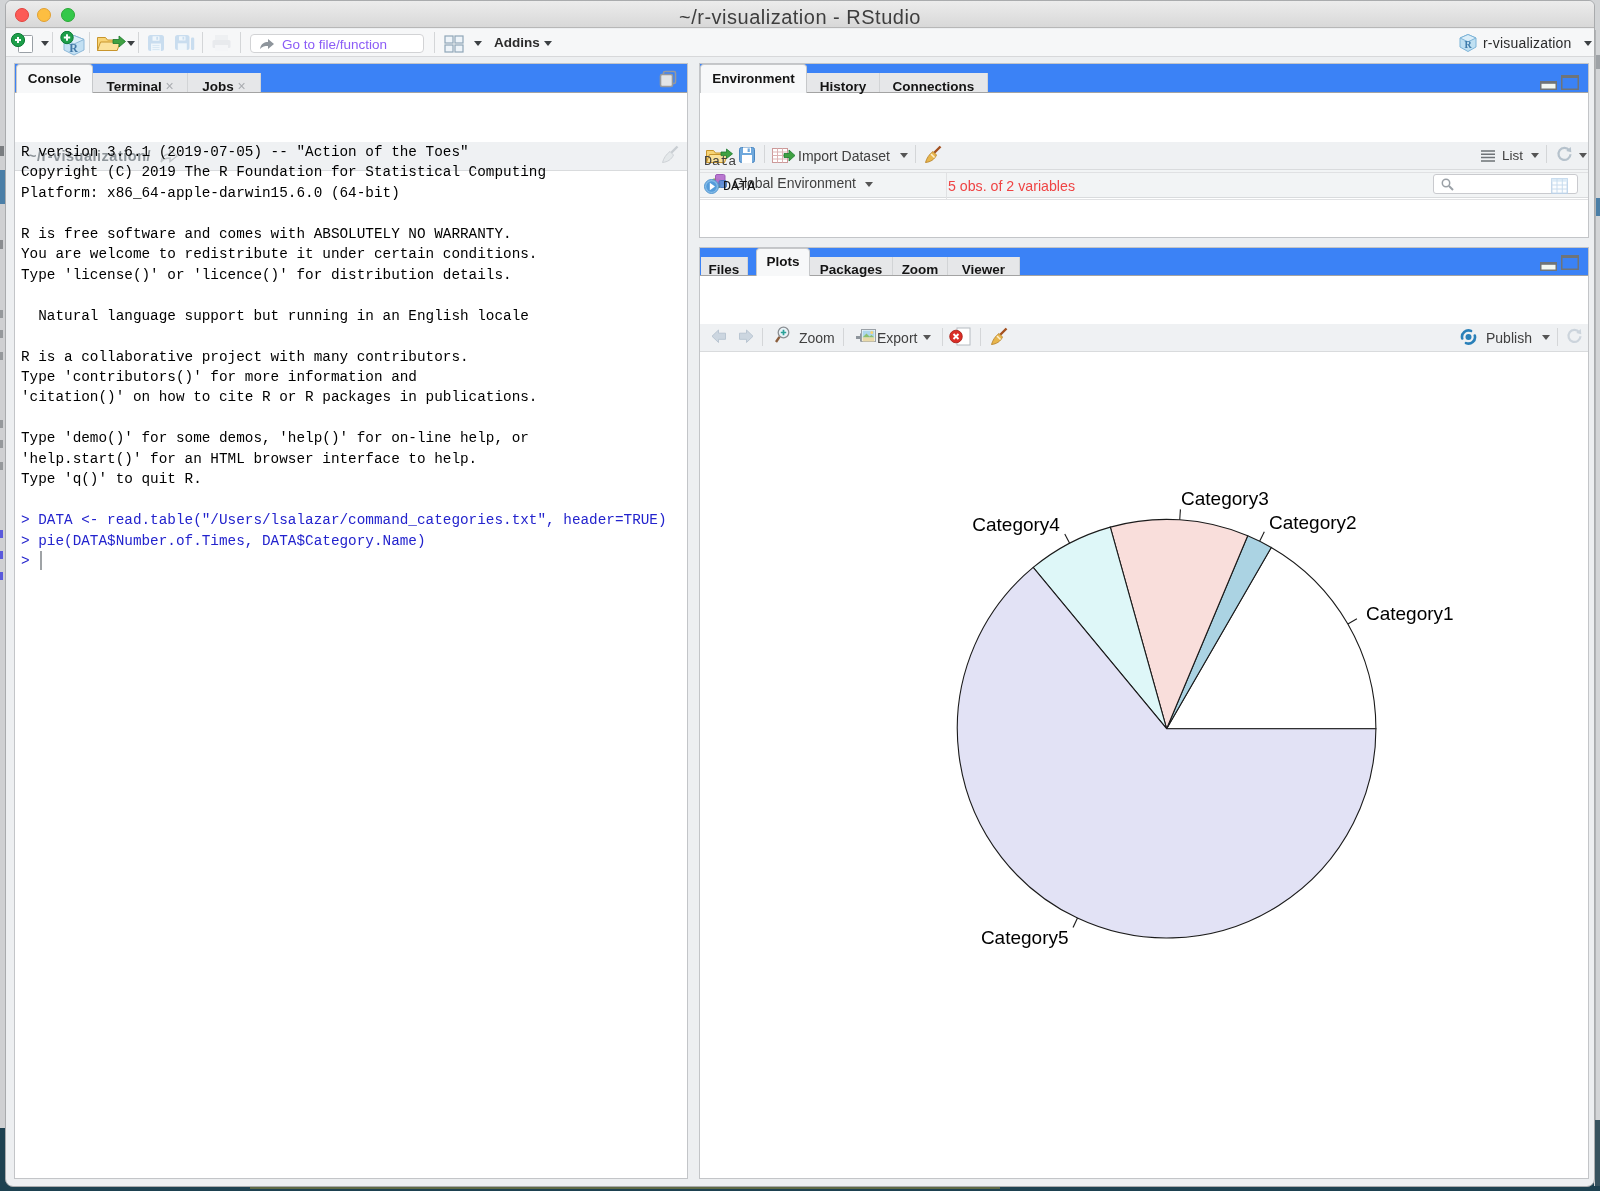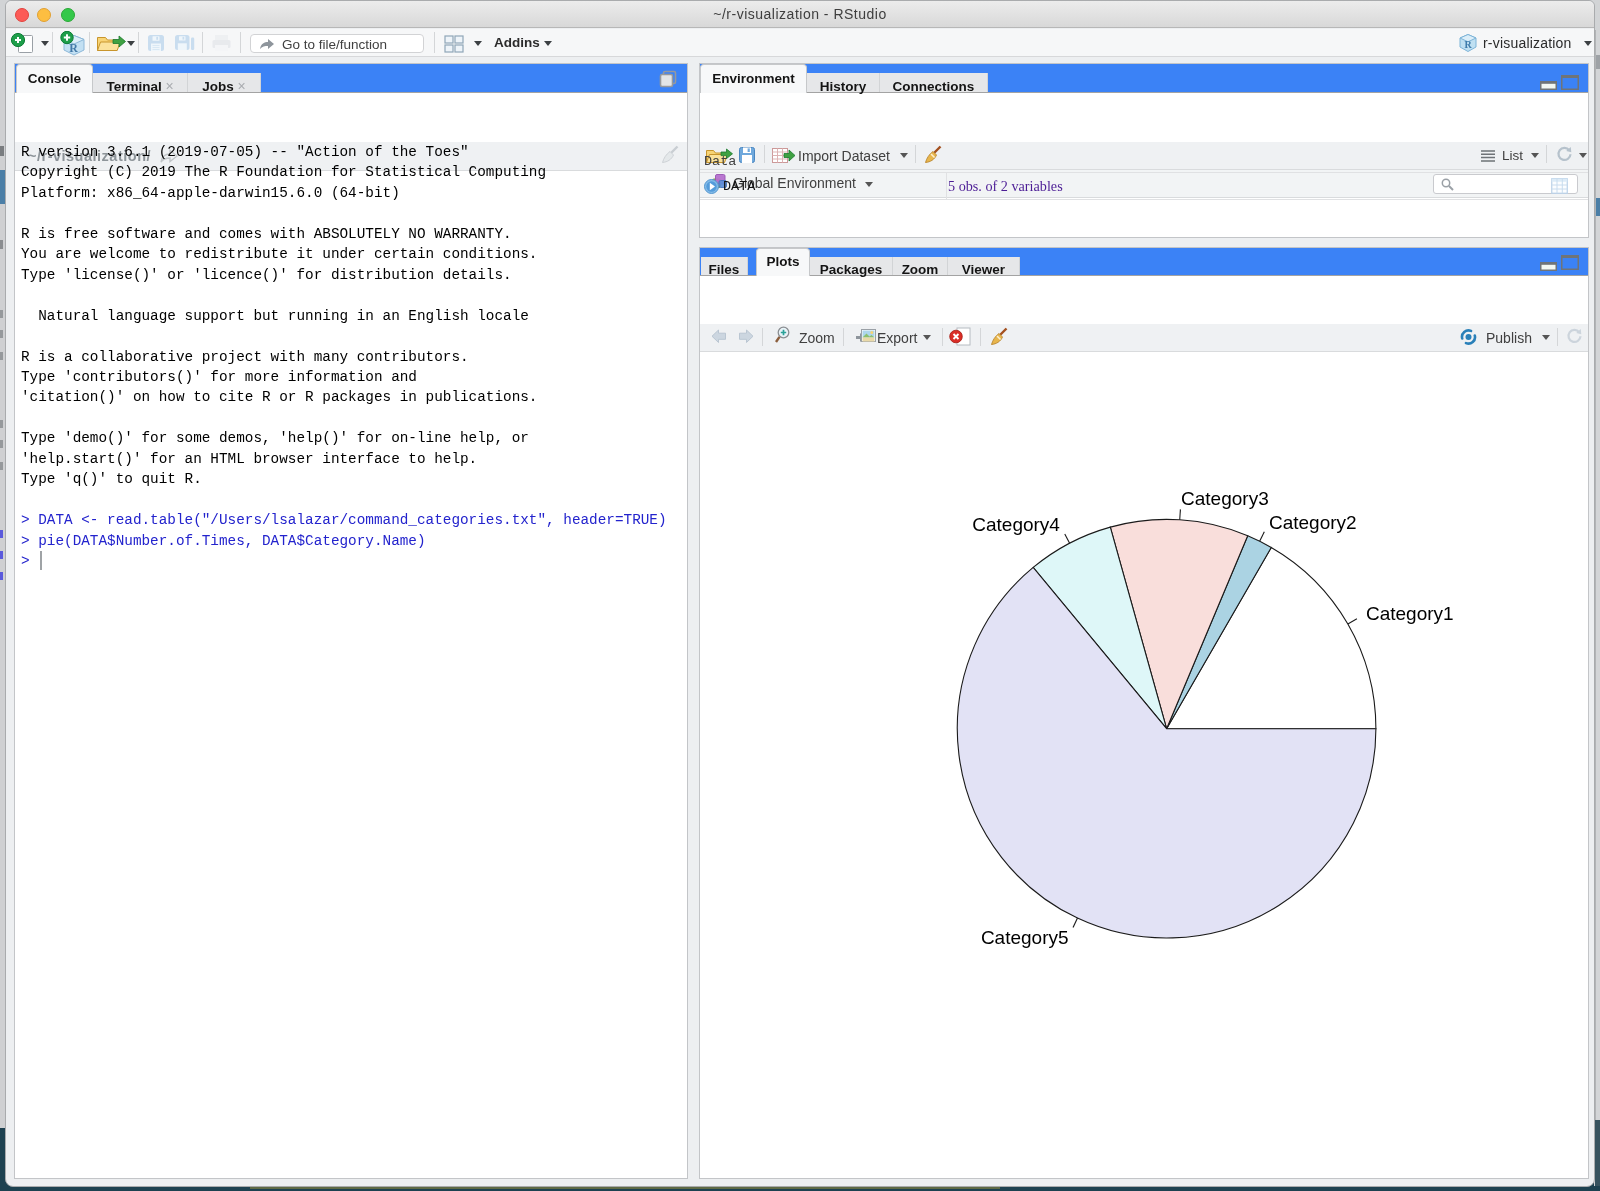--- a/index.html
+++ b/index.html
@@ -43,21 +43,21 @@
 <div class="abs" style="left:250px;top:1187px;width:750px;height:2px;background:rgba(150,140,60,0.55);"></div>
 
 <div class="abs" style="left:0;top:0;width:1600px;height:30px;background:#d2d4d6;"></div>
 
 <div class="abs" id="win" style="left:5px;top:0;width:1590px;height:1187px;background:#edeff1;border:1px solid #a9abad;border-radius:6px 6px 8px 8px;overflow:hidden;">
 
   <div class="abs" style="left:0;top:0;width:100%;height:27px;background:linear-gradient(#ececec,#d8d8d8);border-bottom:1px solid #b7b7b7;border-radius:6px 6px 0 0;">
     <div class="abs" style="left:9px;top:7px;width:14px;height:14px;border-radius:50%;background:#fc5b57;border:1px solid #e2443f;"></div>
     <div class="abs" style="left:31px;top:7px;width:14px;height:14px;border-radius:50%;background:#fdbe41;border:1px solid #e0a033;"></div>
     <div class="abs" style="left:55px;top:7px;width:14px;height:14px;border-radius:50%;background:#34c84a;border:1px solid #2aa837;"></div>
-    <div class="abs" style="left:0;right:0;top:5px;text-align:center;font-size:14px;letter-spacing:0.5px;color:#3e3e3e;">~/r-visualization - RStudio</div>
+    <div class="abs" style="left:0;right:0;top:5px;text-align:center;font-size:20px;letter-spacing:0.5px;color:#3e3e3e;">~/r-visualization - RStudio</div>
   </div>
 
   <div class="abs" id="maintb" style="left:0;top:28px;width:100%;height:28px;background:#f6f7f8;border-bottom:1px solid #d7d8da;">
     <svg style="left:4px;top:3px;" width="30" height="23" viewBox="0 0 30 23">
       <rect x="8.5" y="3.5" width="14" height="17" rx="1" fill="#fff" stroke="#9aa0a6"></rect>
       <circle cx="8" cy="8" r="6.6" fill="#1e9e4a" stroke="#0d7d35"></circle>
       <rect x="5" y="7" width="6" height="2" fill="#fff"></rect>
         <rect x="7" y="5" width="2" height="6" fill="#fff"></rect>
     </svg>
     <div class="dd" style="left:35px;top:12px;"></div>
@@ -96,21 +96,21 @@
     <svg style="left:205px;top:5px;" width="22" height="18" viewBox="0 0 22 18">
       <rect x="4" y="1" width="13" height="6" fill="#eef0f2"></rect>
       <rect x="1.5" y="6" width="18" height="8" rx="1.5" fill="#e8eaed"></rect>
       <rect x="4" y="11" width="13" height="6" fill="#f4f5f7"></rect>
     </svg>
     <div class="sep" style="left:234px;top:3px;height:21px;"></div>
     <div class="abs" style="left:244px;top:5px;width:174px;height:19px;background:#fff;border:1px solid #d2d3d5;border-radius:4px;">
       <svg style="left:8px;top:3px;" width="16" height="12" viewBox="0 0 16 12">
         <path d="M1 11 C2 5.5 5.5 4 9 4 L9 1 L15 6 L9 11 L9 8 C6 8 3 8.5 1 11 Z" fill="#8e959c"></path>
       </svg>
-      <div class="abs" style="left:31px;top:2px;font-size:13.5px;color:#404040;">Go to file/function</div>
+      <div class="abs" style="left:31px;top:2px;font-size:13.5px;color:#8b5cf6;">Go to file/function</div>
     </div>
     <div class="sep" style="left:428px;top:3px;height:21px;"></div>
     <svg style="left:438px;top:6px;" width="21" height="18" viewBox="0 0 21 18">
       <g fill="#eef4f9" stroke="#8fa6b8" stroke-width="1.2">
         <rect x="1" y="1" width="8" height="7"></rect>
           <rect x="11" y="1" width="8" height="7"></rect>
         <rect x="1" y="10" width="8" height="7"></rect>
           <rect x="11" y="10" width="8" height="7"></rect>
       </g>
     </svg>
@@ -235,21 +235,21 @@
         <circle cx="5" cy="5" r="3.7" fill="none" stroke="#9aa0a6" stroke-width="1.5"></circle>
         <line x1="8" y1="8" x2="12" y2="12" stroke="#9aa0a6" stroke-width="2"></line>
       </svg>
     </div>
     <div class="abs" style="left:0;top:85px;right:0;height:24px;border-bottom:1px solid #e0e1e3;">
       <div class="abs" style="left:4px;top:5px;font-family:'Liberation Mono',monospace;font-size:13.5px;color:#404040;">Data</div>
     </div>
     <div class="abs" style="left:0;top:109px;right:0;height:27px;border-bottom:1px solid #e0e1e3;">
       <div class="abs" style="left:23px;top:6px;font-family:'Liberation Mono',monospace;font-size:13.5px;color:#111;">DATA</div>
       <div class="abs" style="left:246px;top:0;width:1px;height:27px;background:#e0e1e3;"></div>
-      <div class="abs" style="left:248px;top:5px;font-family:Liberation Serif, serif;font-size:14.2px;color:#4c1d95;">5 obs. of 2 variables</div>
+      <div class="abs" style="left:248px;top:5px;font-family:Liberation Sans, sans-serif;font-size:14.2px;color:#ef4444;">5 obs. of 2 variables</div>
       <svg style="left:4px;top:6px;" width="15" height="15" viewBox="0 0 15 15">
         <circle cx="7.5" cy="7.5" r="7" fill="#85bce8" stroke="#5496cf"></circle>
         <circle cx="7.5" cy="7.5" r="5.2" fill="#549cdb"></circle>
         <path d="M5.8 3.8 L11 7.5 L5.8 11.2 Z" fill="#fff"></path>
       </svg>
       <svg style="left:851px;top:5px;" width="17" height="16" viewBox="0 0 17 16">
         <rect x="0.75" y="0.75" width="15.5" height="14.5" fill="#fbfdff" stroke="#b9d1e8" stroke-width="1.2"></rect>
         <rect x="0.75" y="0.75" width="15.5" height="3" fill="#dcebf7"></rect>
         <path d="M0.75 7 h15.5 M0.75 11 h15.5 M6 0.75 v14.5 M11.3 0.75 v14.5" stroke="#c9dcee" stroke-width="1"></path>
       </svg>

